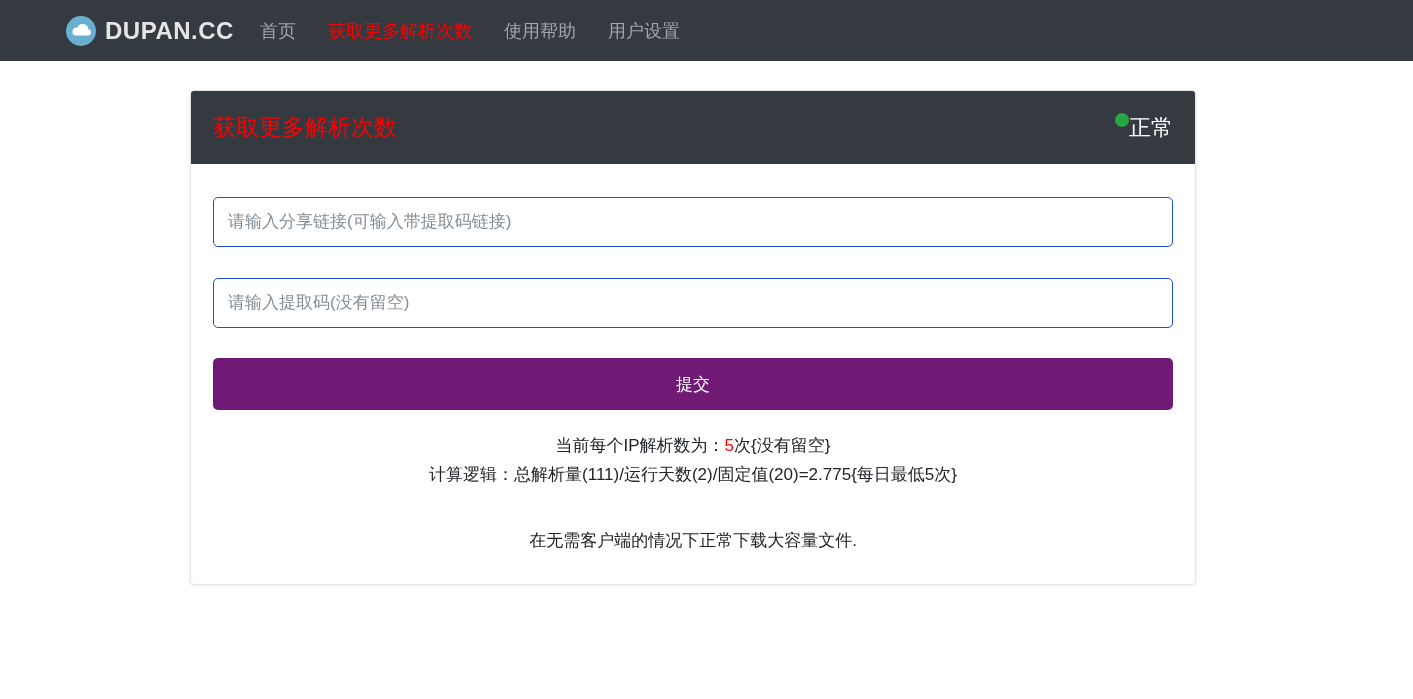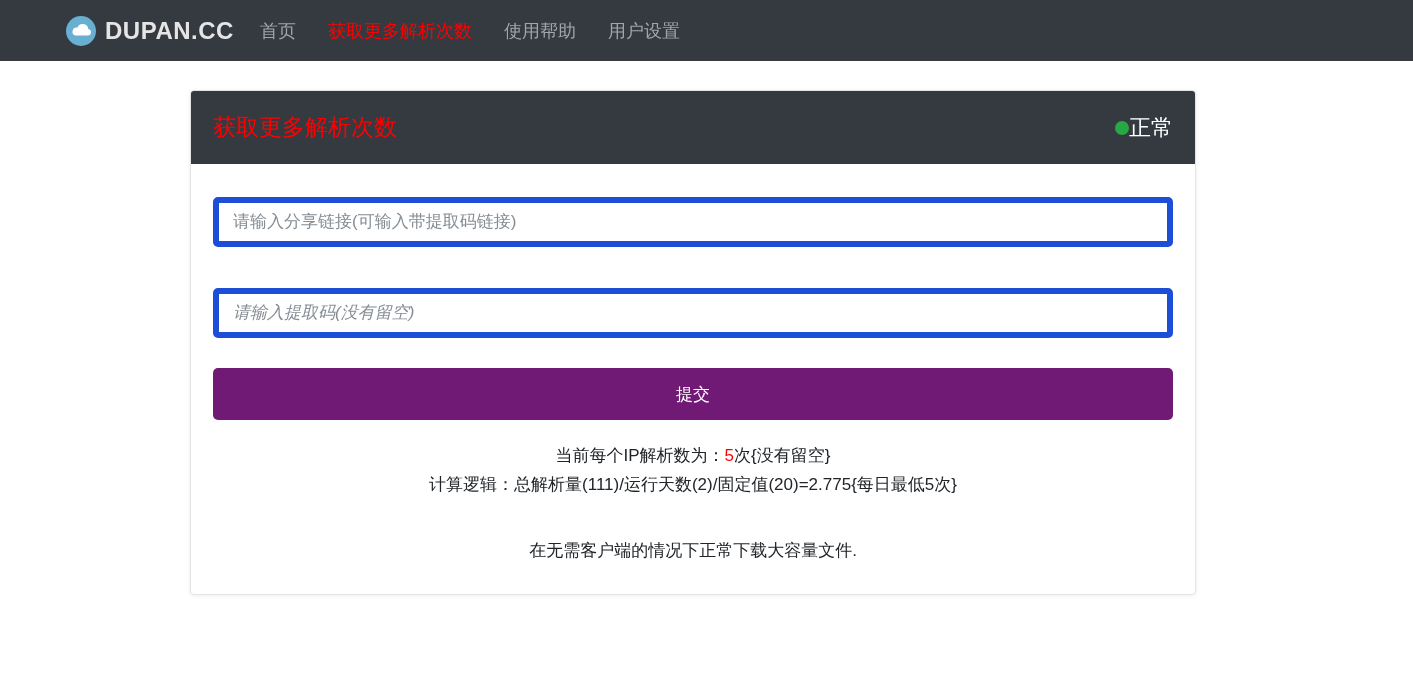--- a/index.html
+++ b/index.html
@@ -61,48 +61,48 @@
     align-items: center;
     justify-content: space-between;
     padding: 0 22px;
   }
   .card-title {
     color: #ff0000;
     font-size: 23px;
   }
   .status {
     display: flex;
-    align-items: center;
+    align-items: flex-start;
     color: #ffffff;
     font-size: 22px;
   }
   .status-dot {
     width: 14px;
     height: 14px;
     border-radius: 50%;
     background: #28a745;
     display: inline-block;
   }
 
   .card-body { padding: 33px 22px 30px; }
 
   .text-input {
     display: block;
     width: 100%;
     height: 50px;
-    border: 6px solid #1d4ed8;
+    border: 1px solid #1d4ed8;
     border-radius: 5px;
     padding: 0 14px;
     font-size: 17px;
     color: #495057;
     font-family: "Liberation Sans", "DejaVu Sans", sans-serif;
     outline: none;
   }
   .text-input::placeholder { color: #858d94; }
-  .text-input + .text-input { margin-top: 41px; font-style: italic; }
+  .text-input + .text-input { margin-top: 31px; }
 
   .submit-btn {
     margin-top: 30px;
     width: 100%;
     height: 52px;
     background: #701a75;
     border: none;
     border-radius: 5px;
     color: #ffffff;
     font-size: 17px;

